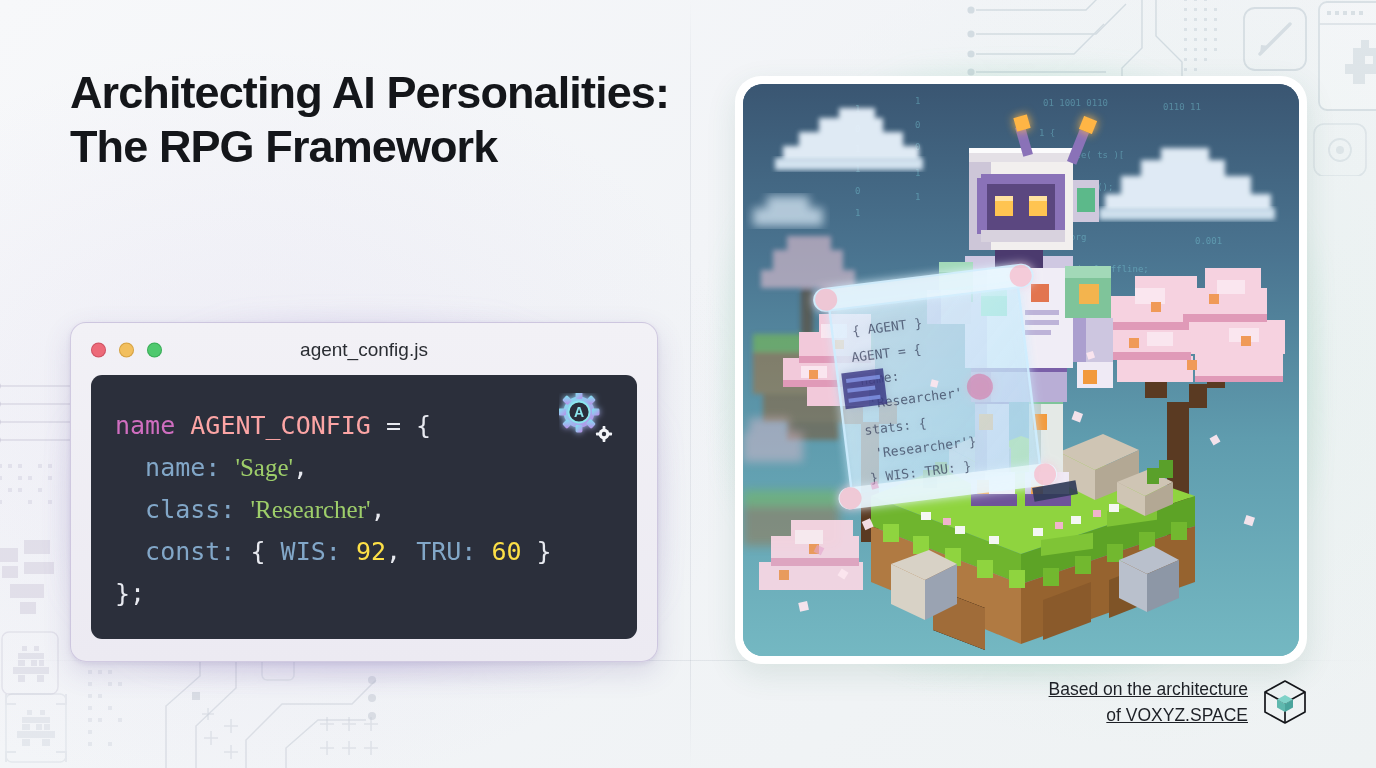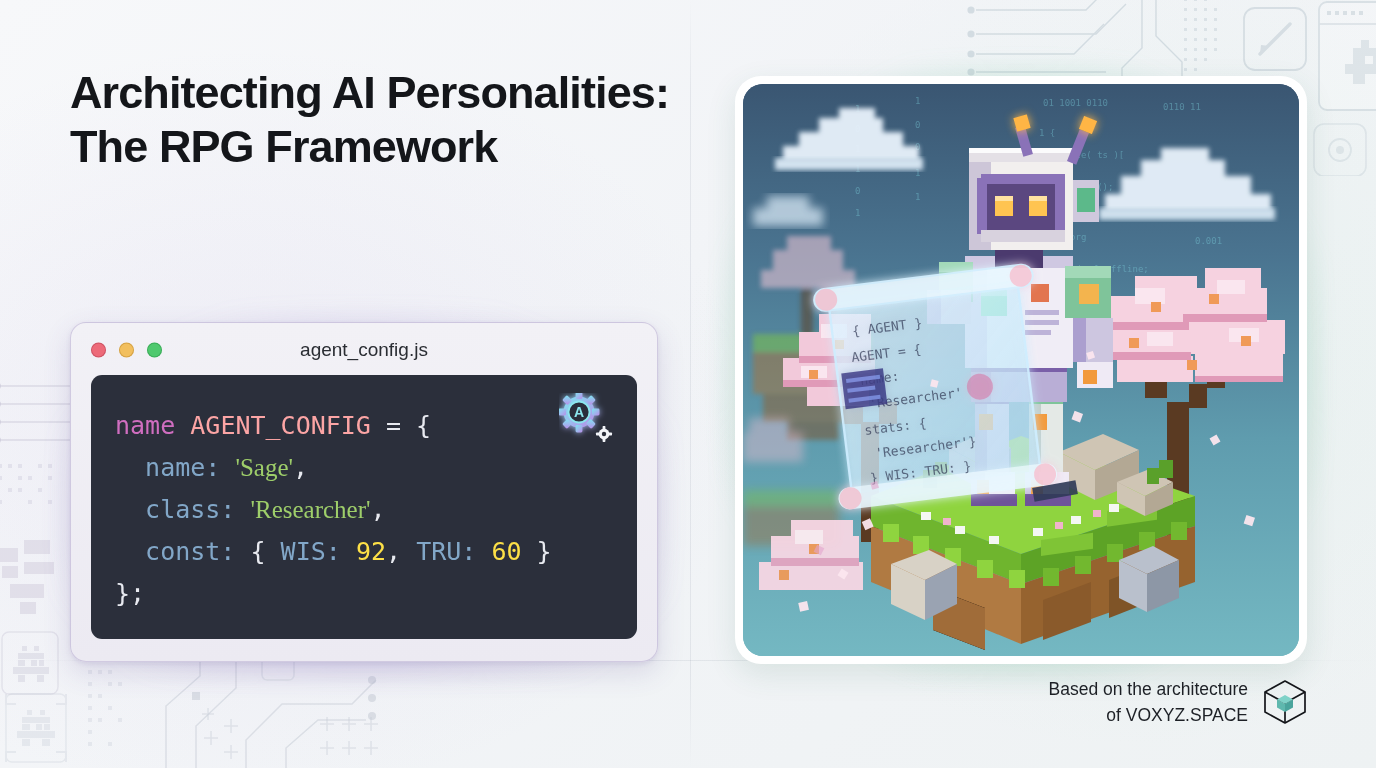--- a/index.html
+++ b/index.html
@@ -173,20 +173,21 @@
     display: flex;
     align-items: center;
     gap: 14px;
   }
   #attr-text {
     text-align: right;
     font-size: 17.5px;
     line-height: 26px;
     color: #1d2026;
     white-space: pre-line;
+    text-decoration: underline;
   }
   #voxyz-logo { width: 46px; height: 46px; }
 </style>
 </head>
 <body>
 
 <div id="stage">
 
   <div class="guide-v" style="left:690px"></div>
   <div class="guide-h" style="top:660px"></div>

